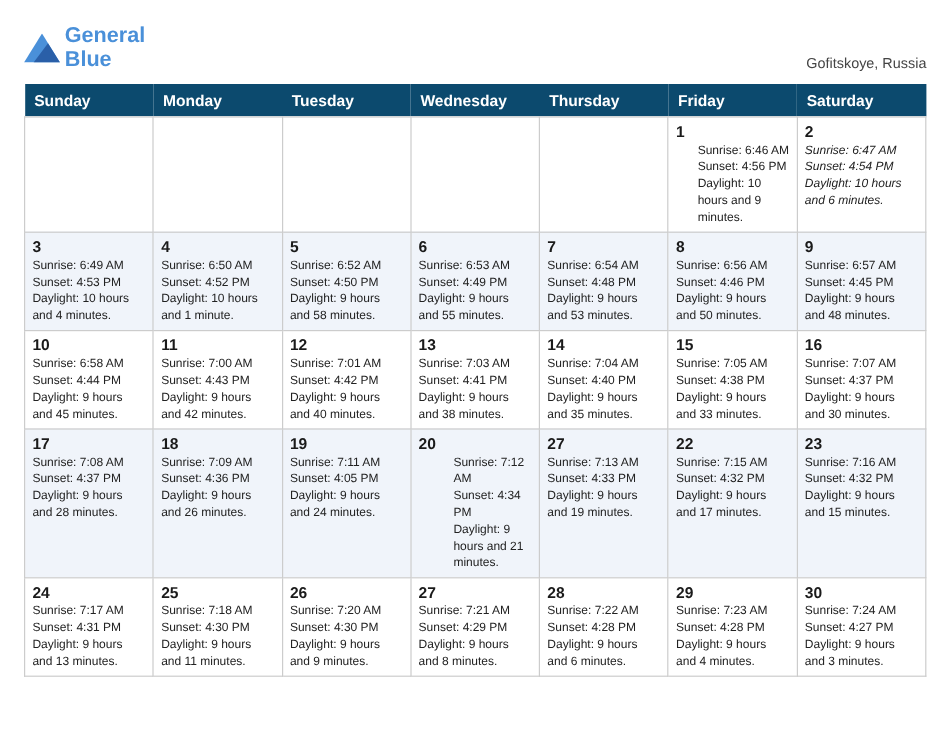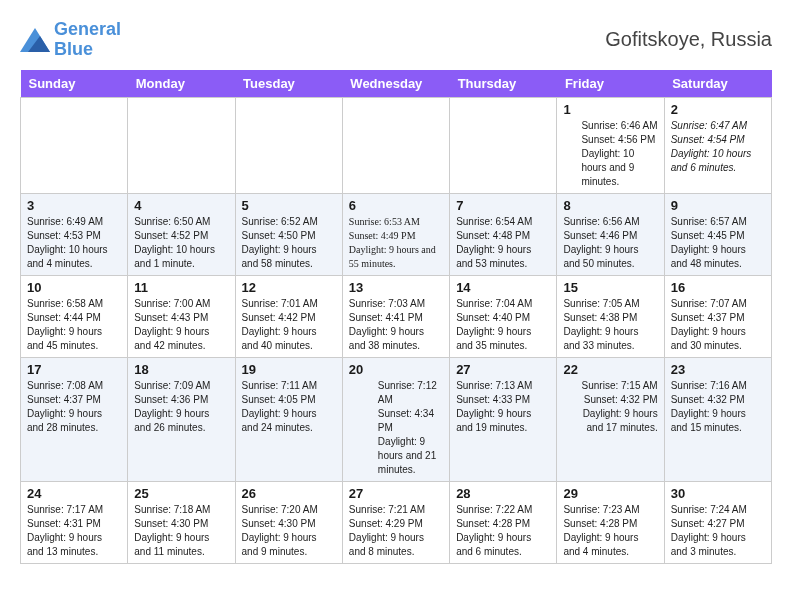--- a/index.html
+++ b/index.html
@@ -6,21 +6,21 @@
     body {
       font-family: Arial, sans-serif;
       background: #fff;
       width: 792px;
       min-height: 612px;
       padding: 20px;
     }
     .header {
       display: flex;
       justify-content: space-between;
-      align-items: center;
+      align-items: flex-end;
       margin-bottom: 10px;
     }
     .logo {
       display: flex;
       align-items: center;
       gap: 4px;
     }
     .logo-text {
       font-size: 18px;
       font-weight: bold;
@@ -36,30 +36,30 @@
     }
     .title-block {
       text-align: right;
     }
     .month-title {
       font-size: 32px;
       font-weight: normal;
       color: #1a1a1a;
     }
     .location {
-      font-size: 20px;
+      font-size: 12px;
       color: #444;
     }
     table {
       width: 100%;
       border-collapse: collapse;
       font-size: 11px;
     }
     thead tr th {
-      background-color: #8b5cf6;
+      background-color: #0c4a6e;
       color: #fff;
       padding: 6px 8px;
       text-align: left;
       font-size: 13px;
       font-weight: bold;
     }
     tbody tr td {
       border: 1px solid #ccc;
       vertical-align: top;
       padding: 4px 6px;
@@ -156,21 +156,21 @@
 Daylight: 10 hours and 1 minute.</div>
         </td>
         <td>
           <span class="day-number">5</span>
           <div class="day-info" style="white-space: pre-line;">Sunrise: 6:52 AM
 Sunset: 4:50 PM
 Daylight: 9 hours and 58 minutes.</div>
         </td>
         <td>
           <span class="day-number">6</span>
-          <div class="day-info" style="white-space: pre-line; font-family: Liberation Serif, serif;">Sunrise: 6:53 AM
+          <div class="day-info" style="white-space: pre-line;">Sunrise: 6:53 AM
 Sunset: 4:49 PM
 Daylight: 9 hours and 55 minutes.</div>
         </td>
         <td>
           <span class="day-number">7</span>
           <div class="day-info" style="white-space: pre-line;">Sunrise: 6:54 AM
 Sunset: 4:48 PM
 Daylight: 9 hours and 53 minutes.</div>
         </td>
         <td>
@@ -256,21 +256,21 @@
 Daylight: 9 hours and 21 minutes.</div>
         </td>
         <td>
           <span class="day-number">27</span>
           <div class="day-info" style="white-space: pre-line;">Sunrise: 7:13 AM
 Sunset: 4:33 PM
 Daylight: 9 hours and 19 minutes.</div>
         </td>
         <td>
           <span class="day-number">22</span>
-          <div class="day-info" style="white-space: pre-line; text-align: right;">Sunrise: 7:15 AM
+          <div class="day-info" style="white-space: pre-line;">Sunrise: 7:15 AM
 Sunset: 4:32 PM
 Daylight: 9 hours and 17 minutes.</div>
         </td>
         <td>
           <span class="day-number">23</span>
           <div class="day-info" style="white-space: pre-line;">Sunrise: 7:16 AM
 Sunset: 4:32 PM
 Daylight: 9 hours and 15 minutes.</div>
         </td>
       </tr>

